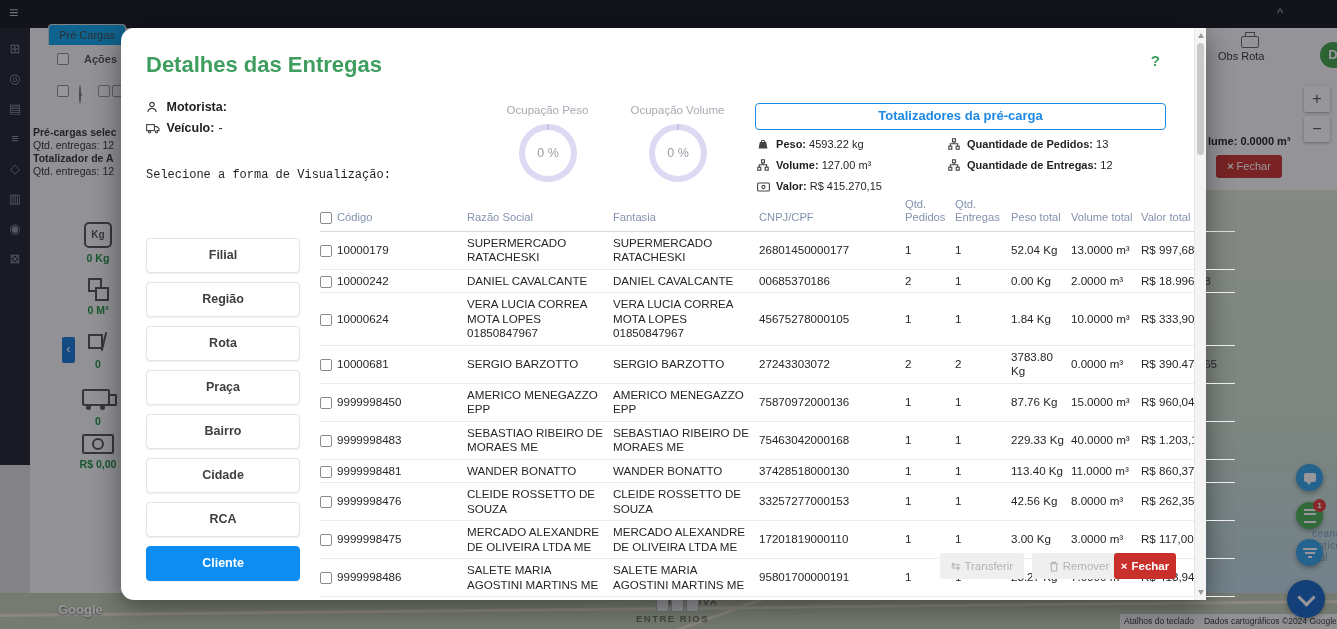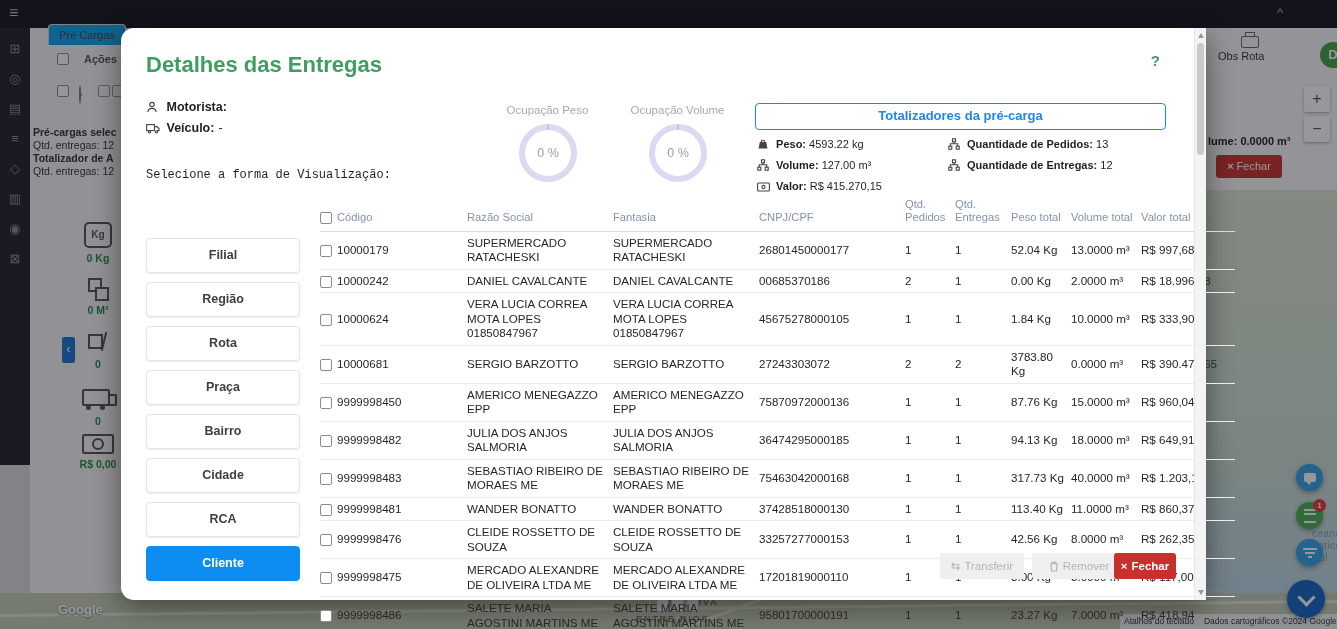--- a/index.html
+++ b/index.html
@@ -355,38 +355,27 @@
             <td class="c1">AMERICO MENEGAZZO EPP</td>
             <td class="c2">AMERICO MENEGAZZO EPP</td>
             <td class="c3">75870972000136</td>
             <td class="c4">1</td>
             <td class="c5">1</td>
             <td class="c6">87.76 Kg</td>
             <td class="c7">15.0000 m³</td>
             <td class="c8">R$ 960,04</td>
           </tr>
           <tr>
-            <td class="c0"><span class="cb"></span><span>9999998482</span></td>
-            <td class="c1">JULIA DOS ANJOS SALMORIA</td>
-            <td class="c2">JULIA DOS ANJOS SALMORIA</td>
-            <td class="c3">36474295000185</td>
-            <td class="c4">1</td>
-            <td class="c5">1</td>
-            <td class="c6">94.13 Kg</td>
-            <td class="c7">18.0000 m³</td>
-            <td class="c8">R$ 649,91</td>
-          </tr>
-          <tr>
             <td class="c0"><span class="cb"></span><span>9999998483</span></td>
             <td class="c1">SEBASTIAO RIBEIRO DE MORAES ME</td>
             <td class="c2">SEBASTIAO RIBEIRO DE MORAES ME</td>
             <td class="c3">75463042000168</td>
             <td class="c4">1</td>
             <td class="c5">1</td>
-            <td class="c6">317.73 Kg</td>
+            <td class="c6">229.33 Kg</td>
             <td class="c7">40.0000 m³</td>
             <td class="c8">R$ 1.203,13</td>
           </tr>
           <tr>
             <td class="c0"><span class="cb"></span><span>9999998481</span></td>
             <td class="c1">WANDER BONATTO</td>
             <td class="c2">WANDER BONATTO</td>
             <td class="c3">37428518000130</td>
             <td class="c4">1</td>
             <td class="c5">1</td>

